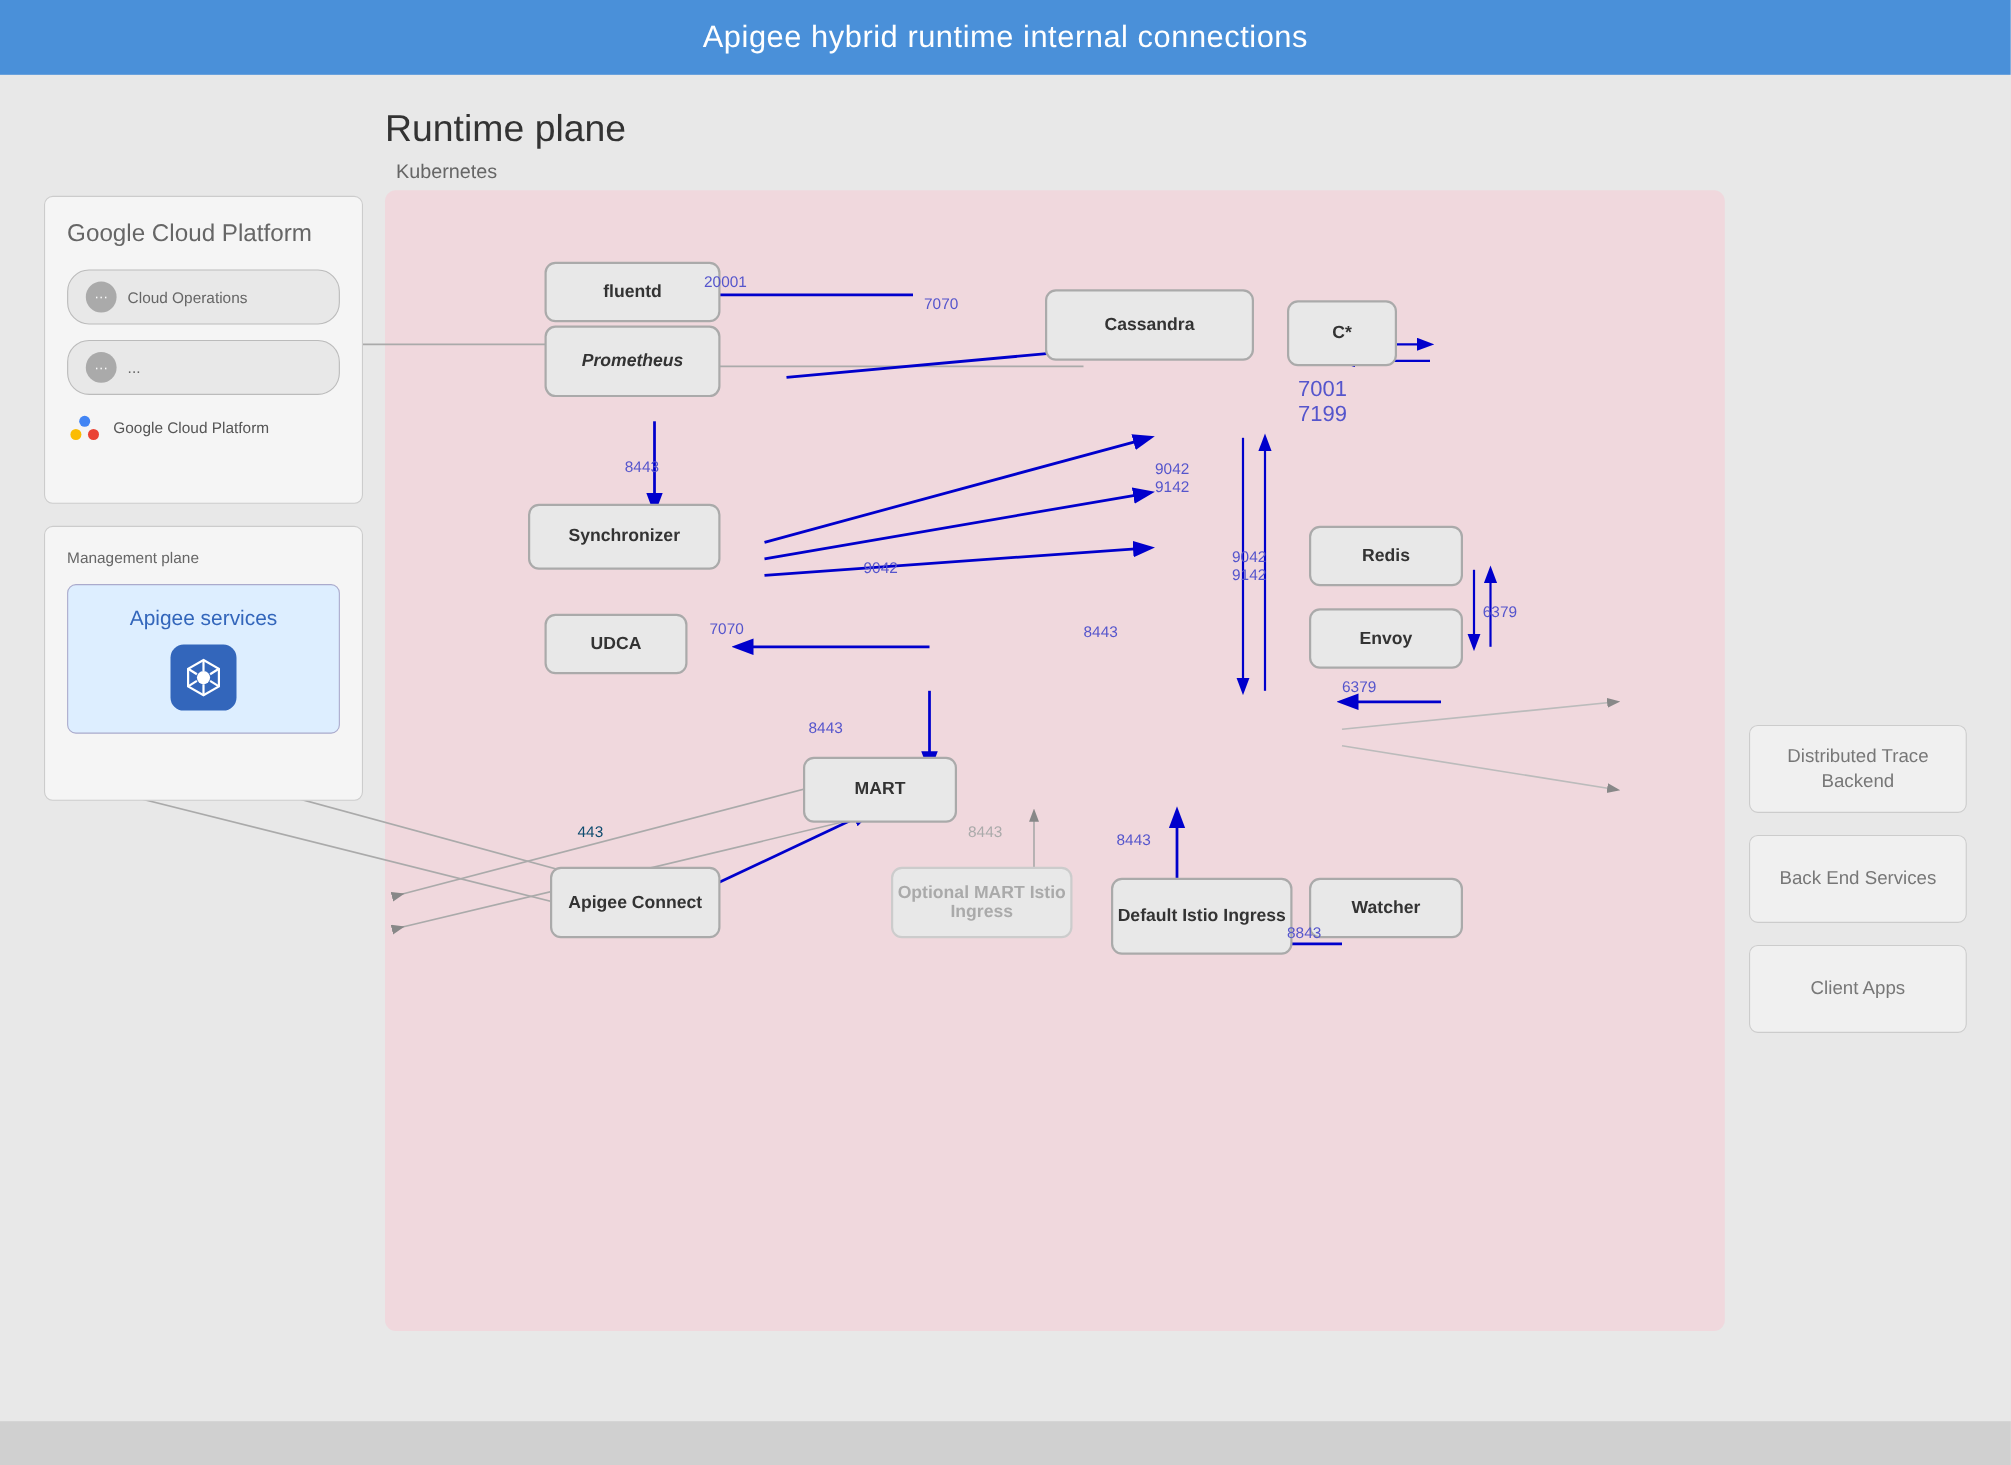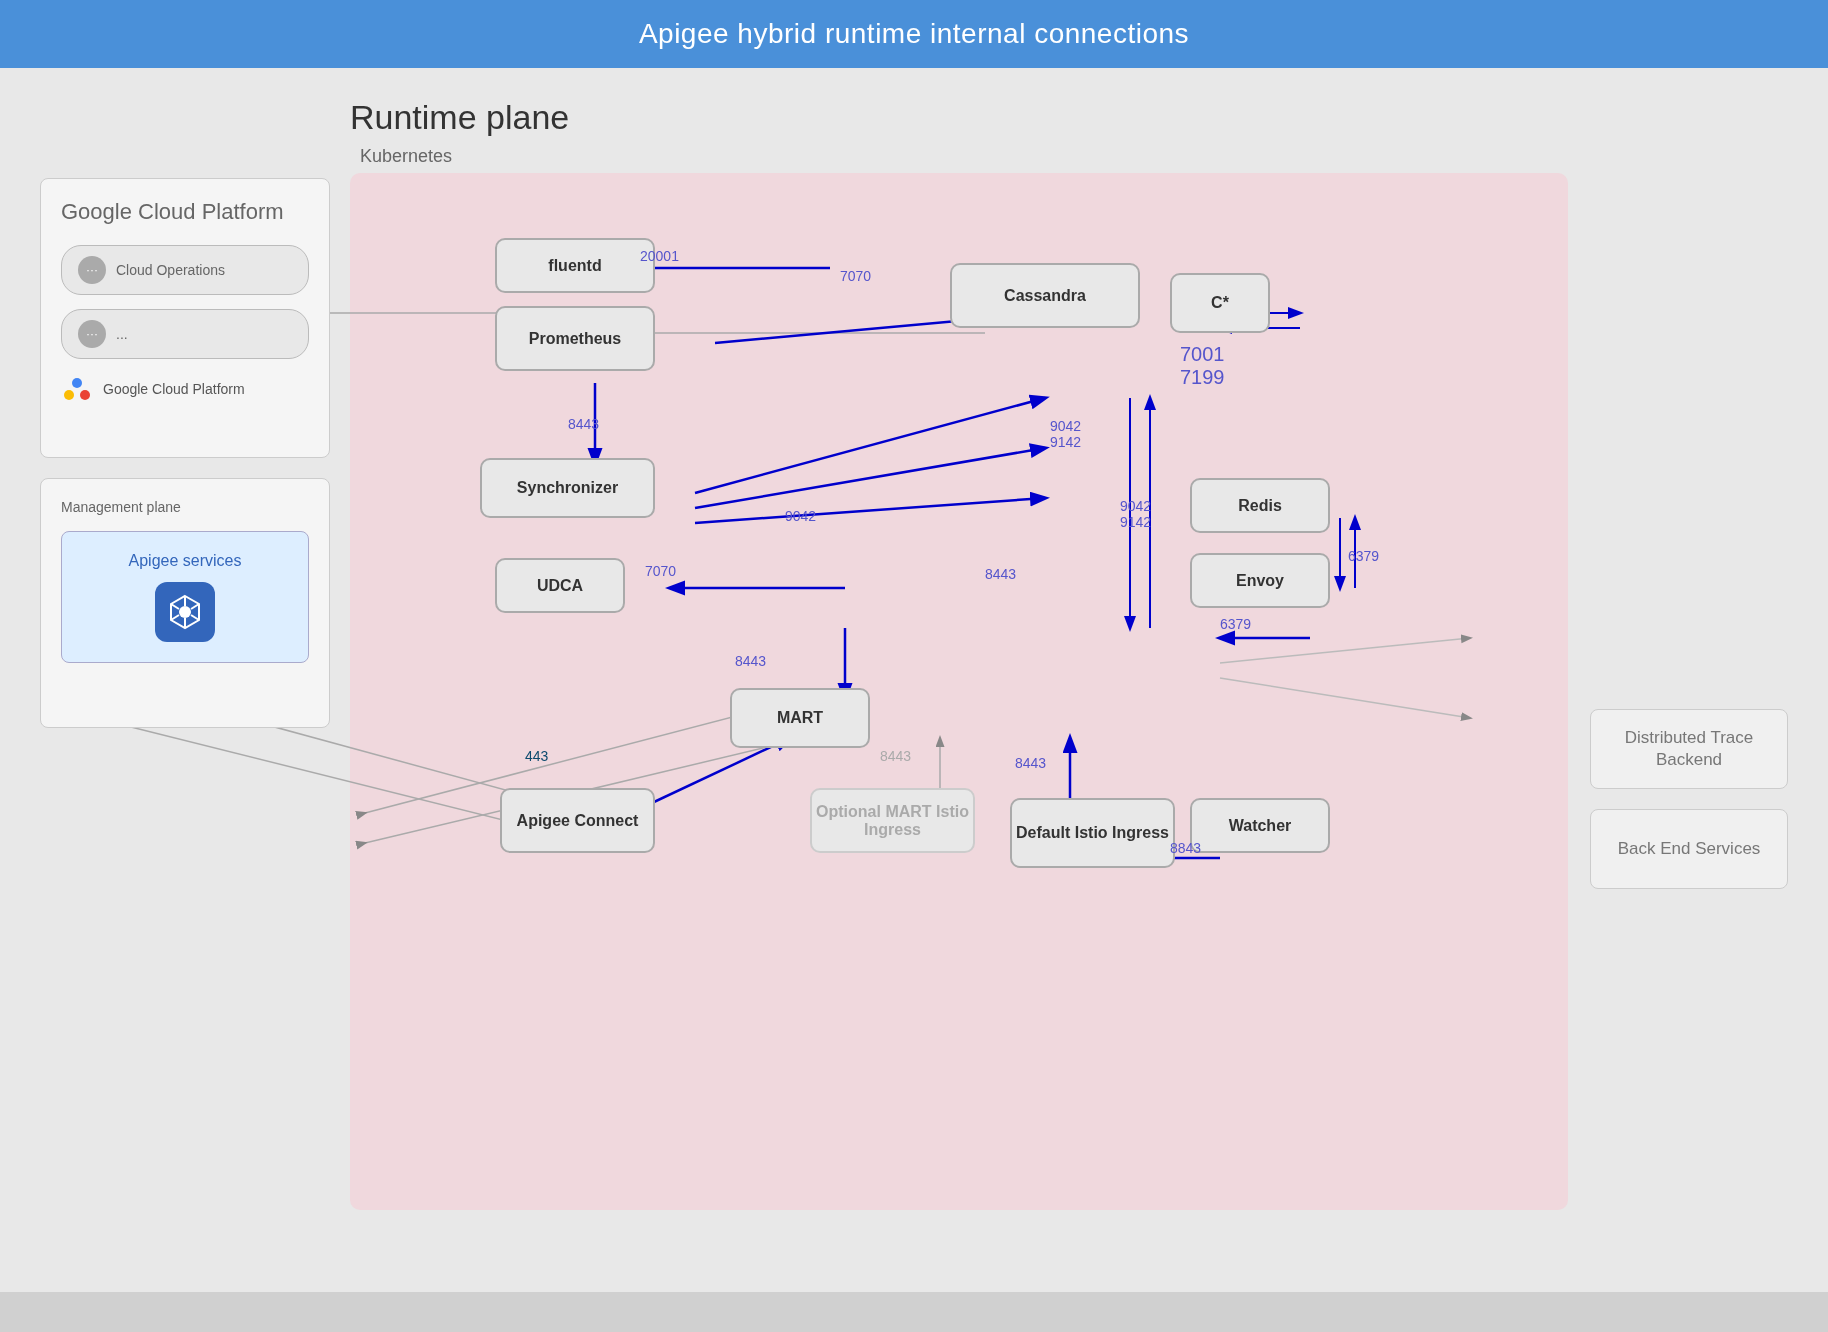--- a/index.html
+++ b/index.html
@@ -119,21 +119,21 @@
       border: 1px solid #aac;
       border-radius: 8px;
       padding: 20px;
       display: flex;
       flex-direction: column;
       align-items: center;
       gap: 12px;
     }
 
     .apigee-services-label {
-      font-size: 16px;
+      font-size: 19px;
       color: #3366bb;
       font-weight: 400;
     }
 
     .apigee-icon {
       width: 60px;
       height: 60px;
       background: #3366bb;
       border-radius: 12px;
       display: flex;
@@ -324,21 +324,21 @@
       <line x1="-255" y1="600" x2="185" y2="715" stroke="#aaa" stroke-width="1.5" marker-end="url(#arrowGrayLeft)" transform="scale(-1,1) translate(-200,0)"></line>
       <line x1="-255" y1="620" x2="185" y2="730" stroke="#aaa" stroke-width="1.5"></line>
       <line x1="-255" y1="640" x2="185" y2="745" stroke="#aaa" stroke-width="1.5" marker-end="url(#arrowGrayLeft)" transform="scale(-1,1) translate(-200,0)"></line>
 
     </svg>
 
     <div class="node-box" style="position:absolute; left:145px; top:140px; width:160px; height:55px; z-index:4;">
       <span>fluentd</span>
     </div>
 
-    <div class="node-box" style="position:absolute; left:145px; top:208px; width:160px; height:65px; z-index:4;">
+    <div class="node-box" style="position:absolute; left:145px; top:198px; width:160px; height:65px; z-index:4;font-style:italic;">
       <span>Prometheus</span>
     </div>
 
     <div class="node-box" style="position:absolute; left:130px; top:360px; width:175px; height:60px; z-index:4;">
       <span>Synchronizer</span>
     </div>
 
     <div class="node-box" style="position:absolute; left:145px; top:460px; width:130px; height:55px; z-index:4;">
       <span>UDCA</span>
     </div>
@@ -414,17 +414,20 @@
 
   </div>
 
   <div class="right-panel">
     <div class="external-node">
       <span>Distributed Trace Backend</span>
     </div>
     <div class="external-node">
       <span>Back End Services</span>
     </div>
+    <div class="external-node">
+      <span>Client Apps</span>
+    </div>
   </div>
 
 </div>
 
 <div class="footer-bar"></div>
 
 </body></html>

